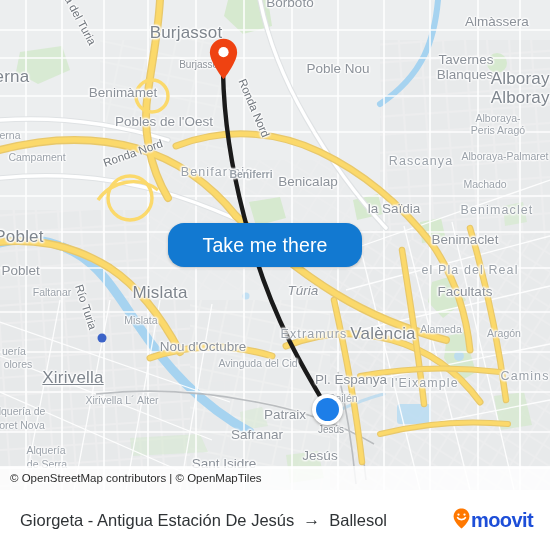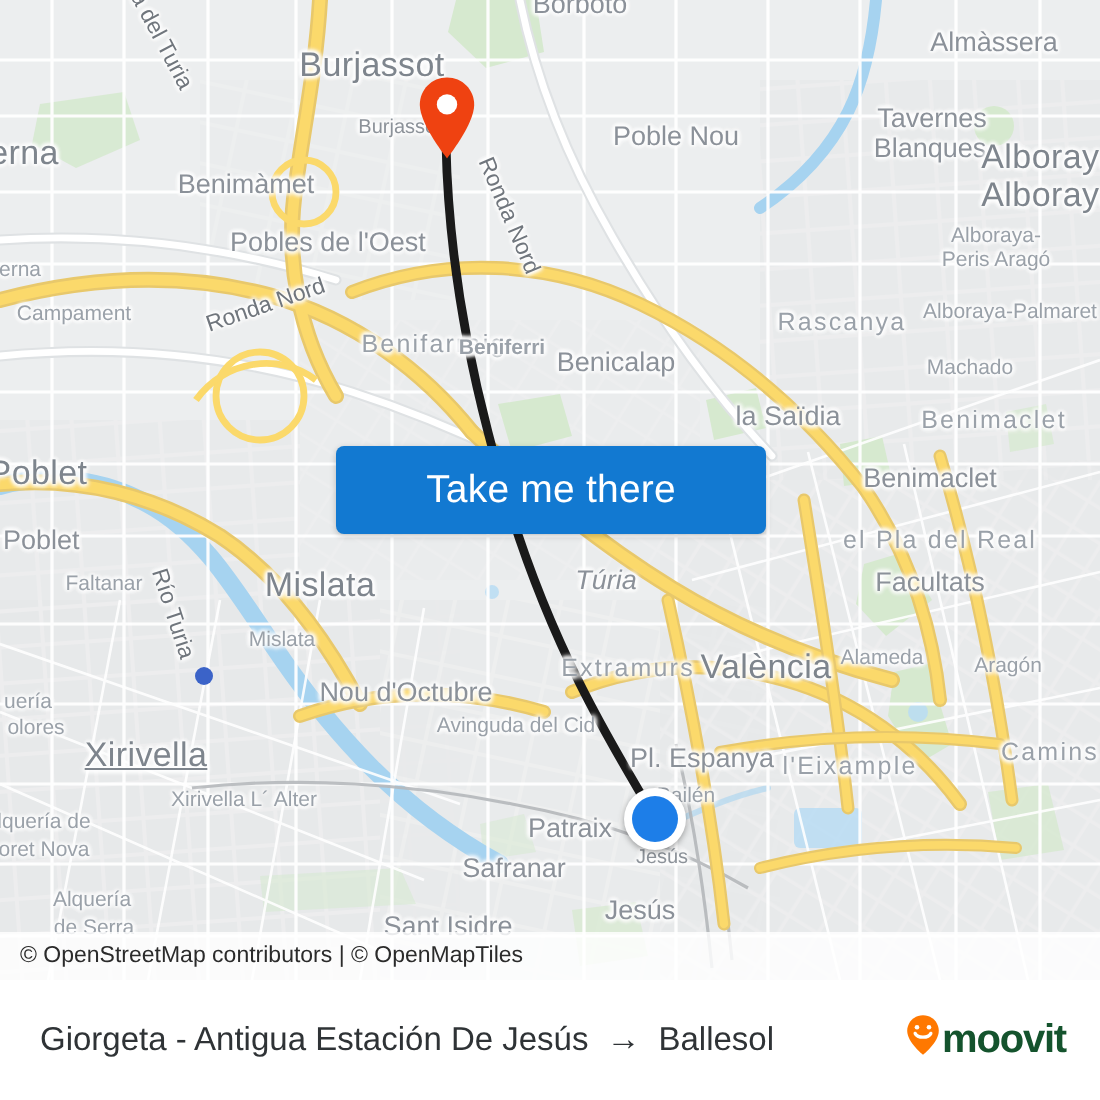--- a/index.html
+++ b/index.html
@@ -65,24 +65,24 @@
     left: 4px; top: 4px;
     width: 23px; height: 23px;
     border-radius: 50%;
     background: #1d7ee8;
   }
 
   
   #cta {
     position: absolute;
     left: 168px; top: 223px;
-    width: 215px; height: 44px;
+    width: 194px; height: 44px;
     background: #1279d1;
     border: none;
-    border-radius: 4px;
+    border-radius: 16px;
     color: #ffffff;
     font-size: 19.5px;
     font-family: "Liberation Sans", sans-serif;
     letter-spacing: .1px;
     cursor: pointer;
     box-shadow: 0 1px 3px rgba(0,0,0,.22);
     display: flex; align-items: center; justify-content: center;
   }
 
   
@@ -118,21 +118,21 @@
     overflow: hidden;
   }
   #trip .arrow { margin: 0 9px; font-size: 17px; color: #2f3336; }
   #logo {
     display: flex; align-items: center;
     padding-right: 17px;
   }
   #logo .wordmark {
     font-size: 20px;
     font-weight: bold;
-    color: #14532d;
+    color: #1d4ed8;
     letter-spacing: -0.6px;
     margin-left: 1px;
   }
 </style>
 </head>
 <body>
 
 <div id="app">
 
   <div id="map">

